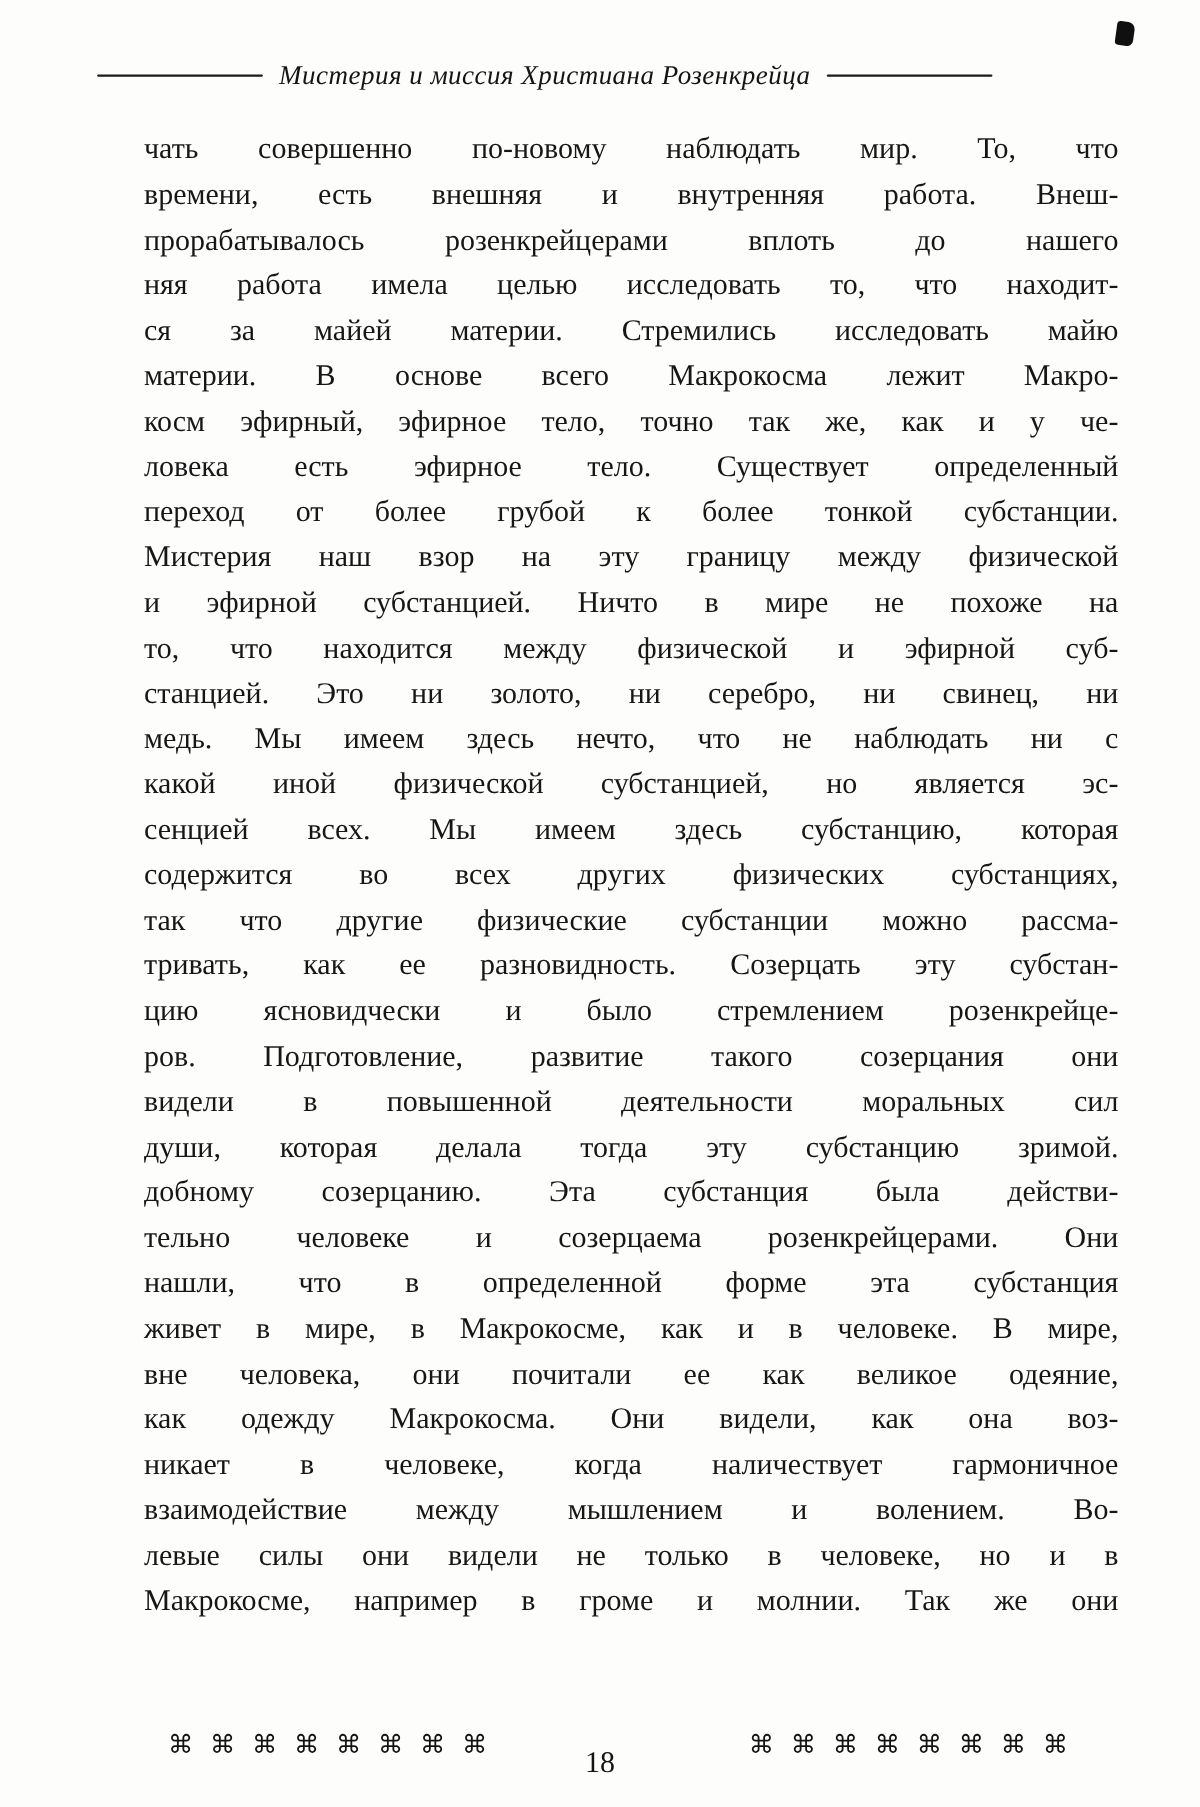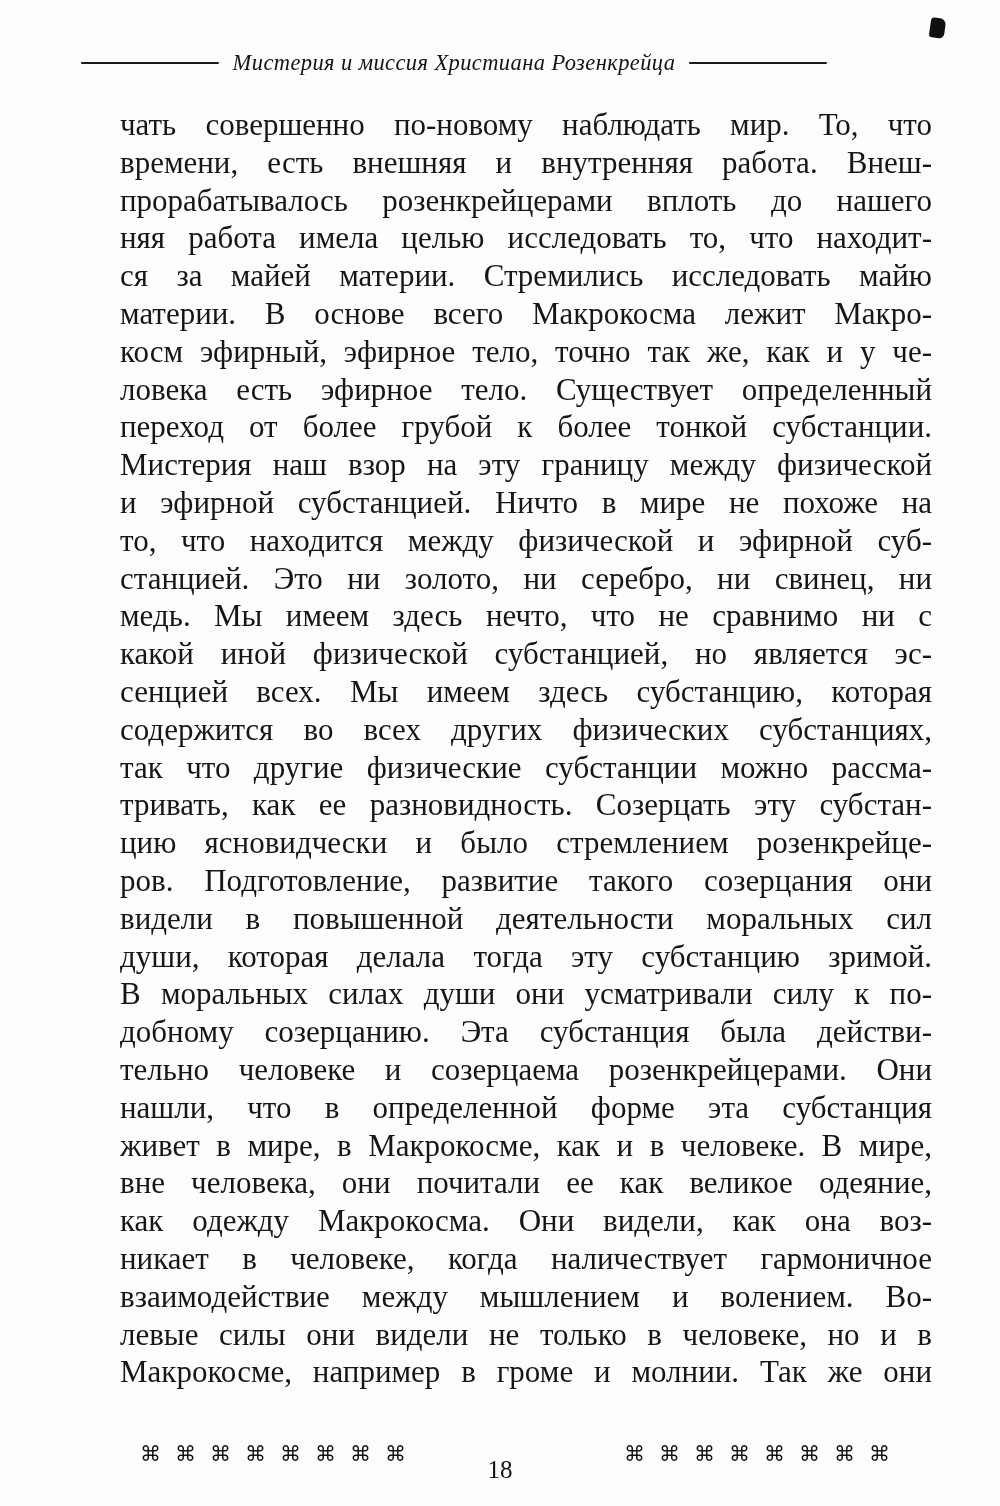--- a/index.html
+++ b/index.html
@@ -42,21 +42,21 @@
   }
 
   
   .text-block {
     position: absolute;
     top: 106px;
     left: 120px;
     width: 812px;
   }
   .text-line {
-    font-size: 31px;
+    font-size: 25px;
     line-height: 37.8px;
     text-align: justify;
     text-align-last: justify;
     word-spacing: 1px;
     white-space: nowrap0; 
     color: #161616;
   }
 
   
   .footer {
@@ -117,31 +117,30 @@
   <div class="text-line">няя работа имела целью исследовать то, что находит-</div>
   <div class="text-line">ся за майей материи. Стремились исследовать майю</div>
   <div class="text-line">материи. В основе всего Макрокосма лежит Макро-</div>
   <div class="text-line">косм эфирный, эфирное тело, точно так же, как и у че-</div>
   <div class="text-line">ловека есть эфирное тело. Существует определенный</div>
   <div class="text-line">переход от более грубой к более тонкой субстанции.</div>
   <div class="text-line">Мистерия наш взор на эту границу между физической</div>
   <div class="text-line">и эфирной субстанцией. Ничто в мире не похоже на</div>
   <div class="text-line">то, что находится между физической и эфирной суб-</div>
   <div class="text-line">станцией. Это ни золото, ни серебро, ни свинец, ни</div>
-  <div class="text-line">медь. Мы имеем здесь нечто, что не сравнимо ни с</div>
+  <div class="text-line">медь. Мы имеем здесь нечто, что не наблюдать ни с</div>
   <div class="text-line">какой иной физической субстанцией, но является эс-</div>
   <div class="text-line">сенцией всех. Мы имеем здесь субстанцию, которая</div>
   <div class="text-line">содержится во всех других физических субстанциях,</div>
   <div class="text-line">так что другие физические субстанции можно рассма-</div>
   <div class="text-line">тривать, как ее разновидность. Созерцать эту субстан-</div>
   <div class="text-line">цию ясновидчески и было стремлением розенкрейце-</div>
   <div class="text-line">ров. Подготовление, развитие такого созерцания они</div>
   <div class="text-line">видели в повышенной деятельности моральных сил</div>
   <div class="text-line">души, которая делала тогда эту субстанцию зримой.</div>
-  <div class="text-line">В моральных силах души они усматривали силу к по-</div>
   <div class="text-line">добному созерцанию. Эта субстанция была действи-</div>
   <div class="text-line">тельно человеке и созерцаема розенкрейцерами. Они</div>
   <div class="text-line">нашли, что в определенной форме эта субстанция</div>
   <div class="text-line">живет в мире, в Макрокосме, как и в человеке. В мире,</div>
   <div class="text-line">вне человека, они почитали ее как великое одеяние,</div>
   <div class="text-line">как одежду Макрокосма. Они видели, как она воз-</div>
   <div class="text-line">никает в человеке, когда наличествует гармоничное</div>
   <div class="text-line">взаимодействие между мышлением и волением. Во-</div>
   <div class="text-line">левые силы они видели не только в человеке, но и в</div>
   <div class="text-line">Макрокосме, например в громе и молнии. Так же они</div>

